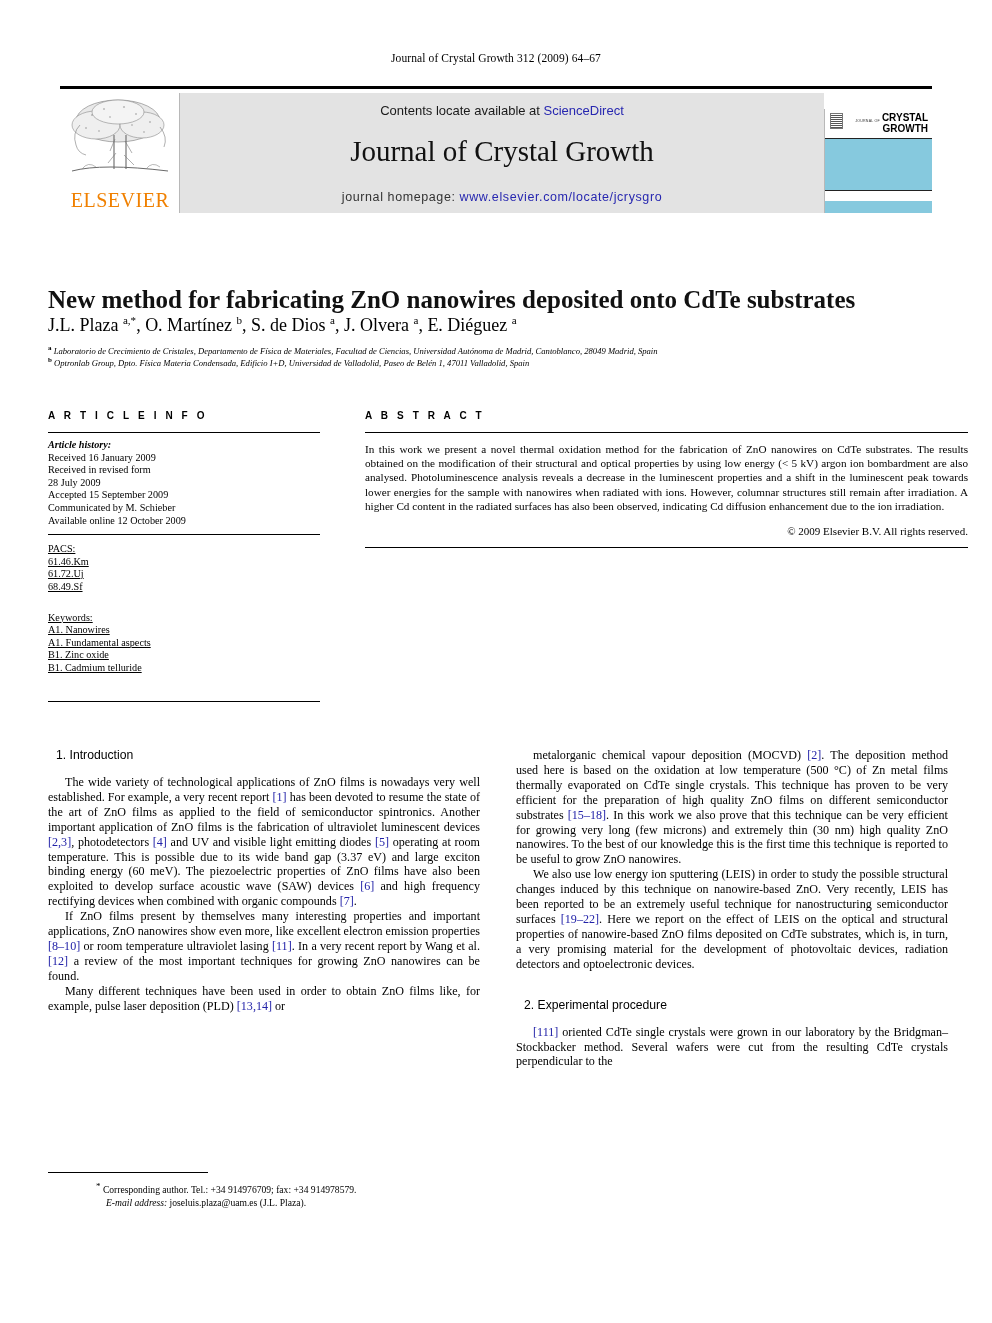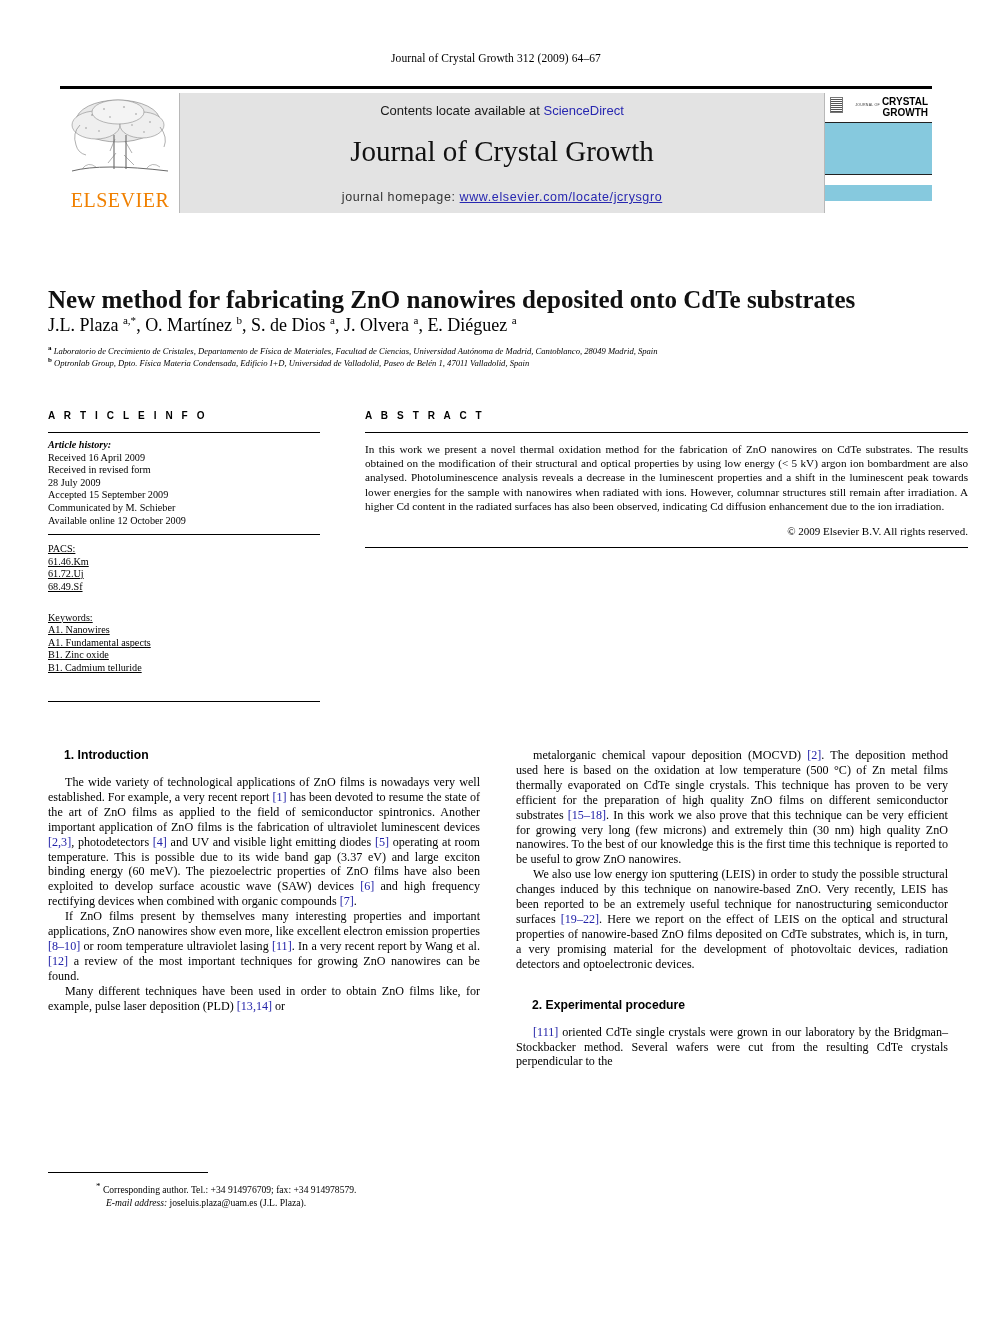--- a/index.html
+++ b/index.html
@@ -75,28 +75,29 @@
     color: #111;
   }
   .homepage-line {
     position: absolute; bottom: 9px; left: 0; width: 100%;
     text-align: center;
     font-family: "Liberation Sans", sans-serif;
     font-size: 12.5px;
     letter-spacing: 0.6px;
     color: #333;
   }
-  .homepage-url { color: #2727b0; text-decoration: underline; }
+  .homepage-url { color: #2727b0; }
   .cover-thumb {
     width: 108px;
     flex: 0 0 108px;
     border-left: 1px solid #b8b8b8;
     background: #ffffff;
     position: relative;
     overflow: hidden;
+    margin-top: 16px;
   }
   .cover-top {
     height: 30px;
     display: flex; align-items: center; justify-content: flex-end;
     padding-right: 4px;
     border-bottom: 1px solid #222;
     position: relative;
   }
   .cover-mini-sq {
     position: absolute; left: 5px; top: 4px;
@@ -190,23 +191,23 @@
     position: absolute;
     top: 748px; left: 48px;
     width: 900px;
     height: 420px;
     display: flex;
     gap: 36px;
   }
   .col { width: 432px; }
   .body-head {
     font-family: "Liberation Sans", sans-serif;
-    font-weight: bold;
+    font-weight: normal;
     font-size: 12.2px;
-    margin: 0 0 13px 16px;
+    margin: 0 0 13px 8px;
   }
   .body-head.spaced { margin-top: 26px; }
   .para {
     font-size: 12.1px;
     line-height: 14.9px;
     text-align: justify;
     text-indent: 17px;
     margin: 0;
   }
   .para + .para { margin-top: 0; }
@@ -307,21 +308,21 @@
   <h1 class="article-title">New method for fabricating ZnO nanowires deposited onto CdTe substrates</h1>
   <div class="authors">J.L. Plaza <sup>a,*</sup>, O. Martínez <sup>b</sup>, S. de Dios <sup>a</sup>, J. Olvera <sup>a</sup>, E. Diéguez <sup>a</sup></div>
   <div class="affil affil-a"><sup>a</sup> <span>Laboratorio de Crecimiento de Cristales, Departamento de Física de Materiales, Facultad de Ciencias, Universidad Autónoma de Madrid, Cantoblanco, 28049 Madrid, Spain</span></div>
   <div class="affil affil-b"><sup>b</sup> <span>Optronlab Group, Dpto. Física Materia Condensada, Edificio I+D, Universidad de Valladolid, Paseo de Belén 1, 47011 Valladolid, Spain</span></div>
 
   <div class="info-col">
     <div class="sec-head">A R T I C L E   I N F O</div>
     <div class="rule info-rule-top"></div>
     <div class="info-body">
       <div class="lbl">Article history:</div>
-      <div>Received 16 April 2009</div>
+      <div>Received 16 January 2009</div>
       <div>Received in revised form</div>
       <div>28 July 2009</div>
       <div>Accepted 15 September 2009</div>
       <div>Communicated by M. Schieber</div>
       <div>Available online 12 October 2009</div>
     </div>
     <div class="rule info-rule-mid"></div>
     <div class="info-block">
       <div class="lbl">PACS:</div>
       <div>61.46.Km</div>

